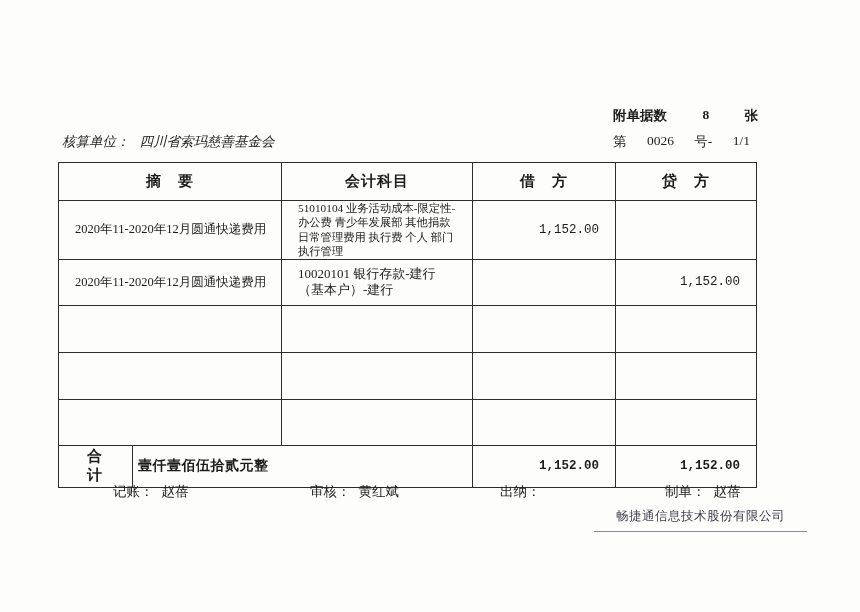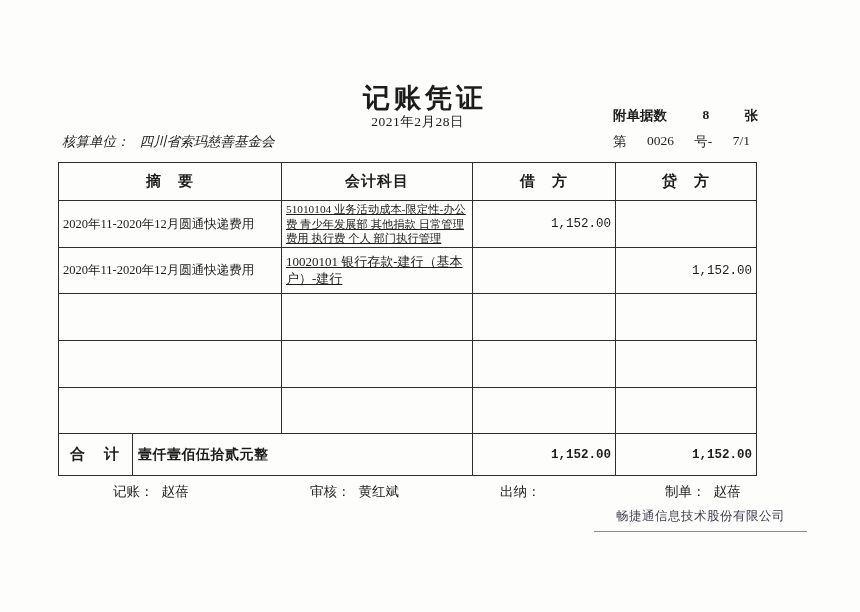--- a/index.html
+++ b/index.html
@@ -25,29 +25,29 @@
     display:flex;justify-content:space-between;font-size:13.5px;
   }
   .unit-line{position:absolute;left:62px;top:133px;font-size:13.5px;font-style:italic;}
   .unit-line .val{margin-left:10px;}
 
   table.voucher{
     position:absolute;left:58px;top:162px;border-collapse:collapse;
     table-layout:fixed;width:698px;
   }
   table.voucher td{
-    border:1.5px solid #2d2d2d;padding:0 4px;vertical-align:middle;
+    border:1.5px solid #2d2d2d;padding:0 16px;vertical-align:middle;
     overflow:hidden;
   }
   tr.hdr{height:38px;}
   tr.hdr td{font-size:15px;font-weight:bold;text-align:center;letter-spacing:1px;}
   tr.body-row{height:46px;}
   tr.r1{height:47px;}
   td.summary{font-size:12.5px;white-space:nowrap;padding-left:3px;}
-  td.account{line-height:1.28;padding-left:4px;padding-right:2px;text-decoration:underline;}
+  td.account{line-height:1.28;padding-left:4px;padding-right:2px;}
   td.acct-sm{font-size:11.3px;}
   td.acct-md{font-size:13px;}
   td.amt{
     text-align:right;font-family:"Liberation Mono","DejaVu Sans Mono",monospace;
     font-size:12.5px;padding-right:7px;letter-spacing:0px;white-space:nowrap;margin-top:44px;
   }
   tr.total{height:42px;}
   tr.total td.tlabel{font-size:15px;font-weight:bold;text-align:center;letter-spacing:2px;}
   tr.total td.twords{font-size:14px;font-weight:bold;padding-left:5px;letter-spacing:.5px;}
   tr.total td.amt{font-weight:bold;}
@@ -64,34 +64,32 @@
     position:absolute;left:594px;top:508px;width:213px;text-align:center;
     font-size:12.5px;color:#3d3d4f;padding-bottom:6px;
     border-bottom:1px solid #8a8a92;letter-spacing:.5px;
   }
 </style>
 </head>
 <body>
 
 <div class="page">
 
-  <div class="title">记账凭证</div>
-  <div class="date">2021年2月28日</div>
 
   <div class="att-line">
     <span>附单据数</span>
     <span>8</span>
     <span>张</span>
   </div>
 
   <div class="num-line">
     <span>第</span>
     <span>0026</span>
     <span>号-</span>
-    <span>7/1</span>
+    <span>1/1</span>
   </div>
 
   <div class="unit-line">
     <span>核算单位：</span><span class="val">四川省索玛慈善基金会</span>
   </div>
 
   <table class="voucher">
     <colgroup>
       <col style="width:74px">
         <col style="width:149px">

